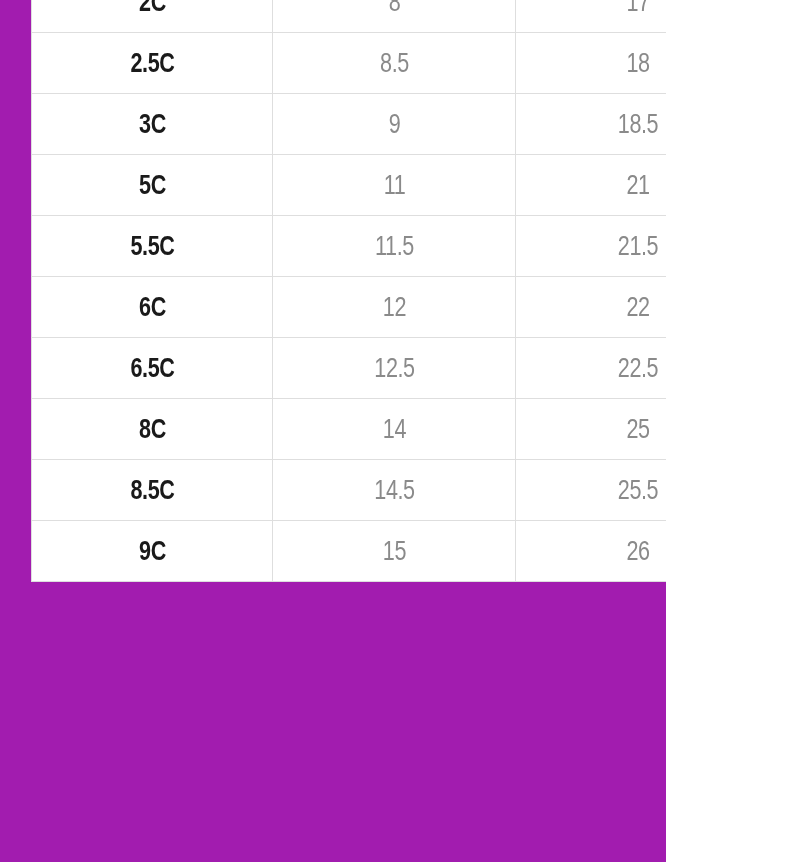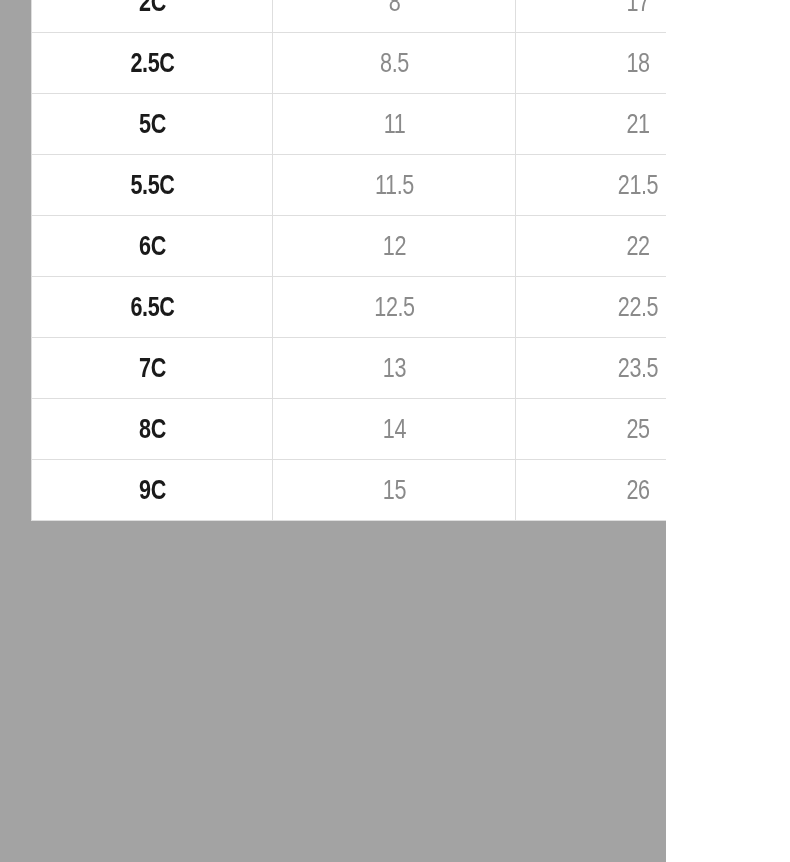--- a/index.html
+++ b/index.html
@@ -14,21 +14,21 @@
     overflow: hidden;
     font-family: "Liberation Sans", "DejaVu Sans", sans-serif;
   }
 
   
   .viewport {
     position: relative;
     width: 666px;
     height: 862px;
     overflow: hidden;
-    background: #a3a3a3;
+    background: #a21caf;
     text-decoration: underline;
   }
 
   .table-scroll {
     position: absolute;
     left: 0;
     top: -29px;          
     width: 790px;
   }
 
@@ -96,48 +96,53 @@
             <td class="col-us"><span class="cell-text">2C</span></td>
             <td class="col-uk"><span class="cell-text">8</span></td>
             <td class="col-cm"><span class="cell-text">17</span></td>
           </tr>
           <tr>
             <td class="col-us"><span class="cell-text">2.5C</span></td>
             <td class="col-uk"><span class="cell-text">8.5</span></td>
             <td class="col-cm"><span class="cell-text">18</span></td>
           </tr>
           <tr>
+            <td class="col-us"><span class="cell-text">3C</span></td>
+            <td class="col-uk"><span class="cell-text">9</span></td>
+            <td class="col-cm"><span class="cell-text">18.5</span></td>
+          </tr>
+          <tr>
             <td class="col-us"><span class="cell-text">5C</span></td>
             <td class="col-uk"><span class="cell-text">11</span></td>
             <td class="col-cm"><span class="cell-text">21</span></td>
           </tr>
           <tr>
             <td class="col-us"><span class="cell-text">5.5C</span></td>
             <td class="col-uk"><span class="cell-text">11.5</span></td>
             <td class="col-cm"><span class="cell-text">21.5</span></td>
           </tr>
           <tr>
             <td class="col-us"><span class="cell-text">6C</span></td>
             <td class="col-uk"><span class="cell-text">12</span></td>
             <td class="col-cm"><span class="cell-text">22</span></td>
           </tr>
           <tr>
             <td class="col-us"><span class="cell-text">6.5C</span></td>
             <td class="col-uk"><span class="cell-text">12.5</span></td>
             <td class="col-cm"><span class="cell-text">22.5</span></td>
           </tr>
           <tr>
-            <td class="col-us"><span class="cell-text">7C</span></td>
-            <td class="col-uk"><span class="cell-text">13</span></td>
-            <td class="col-cm"><span class="cell-text">23.5</span></td>
-          </tr>
-          <tr>
             <td class="col-us"><span class="cell-text">8C</span></td>
             <td class="col-uk"><span class="cell-text">14</span></td>
             <td class="col-cm"><span class="cell-text">25</span></td>
+          </tr>
+          <tr>
+            <td class="col-us"><span class="cell-text">8.5C</span></td>
+            <td class="col-uk"><span class="cell-text">14.5</span></td>
+            <td class="col-cm"><span class="cell-text">25.5</span></td>
           </tr>
           <tr>
             <td class="col-us"><span class="cell-text">9C</span></td>
             <td class="col-uk"><span class="cell-text">15</span></td>
             <td class="col-cm"><span class="cell-text">26</span></td>
           </tr>
         </tbody>
     </table>
   </div>
 </div>

